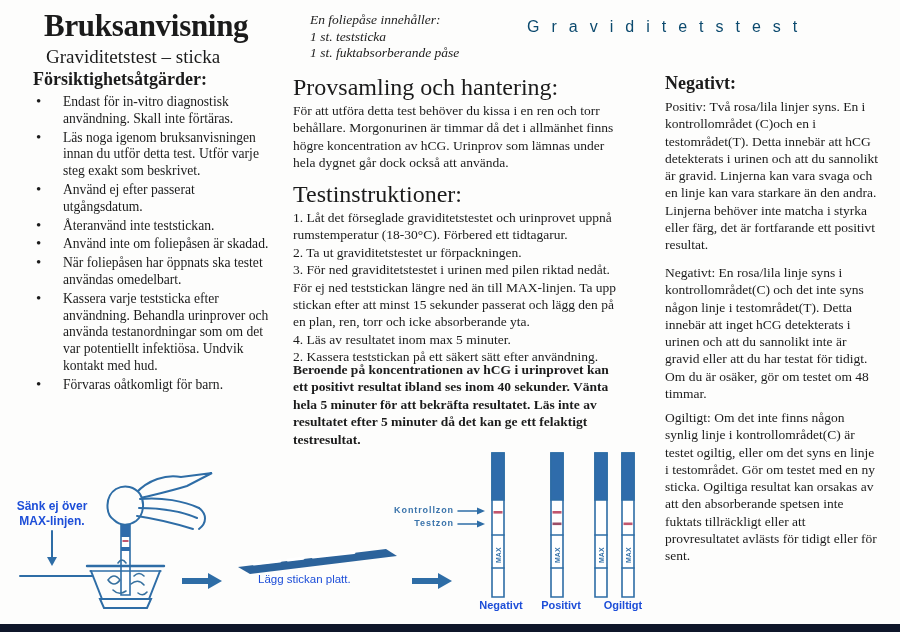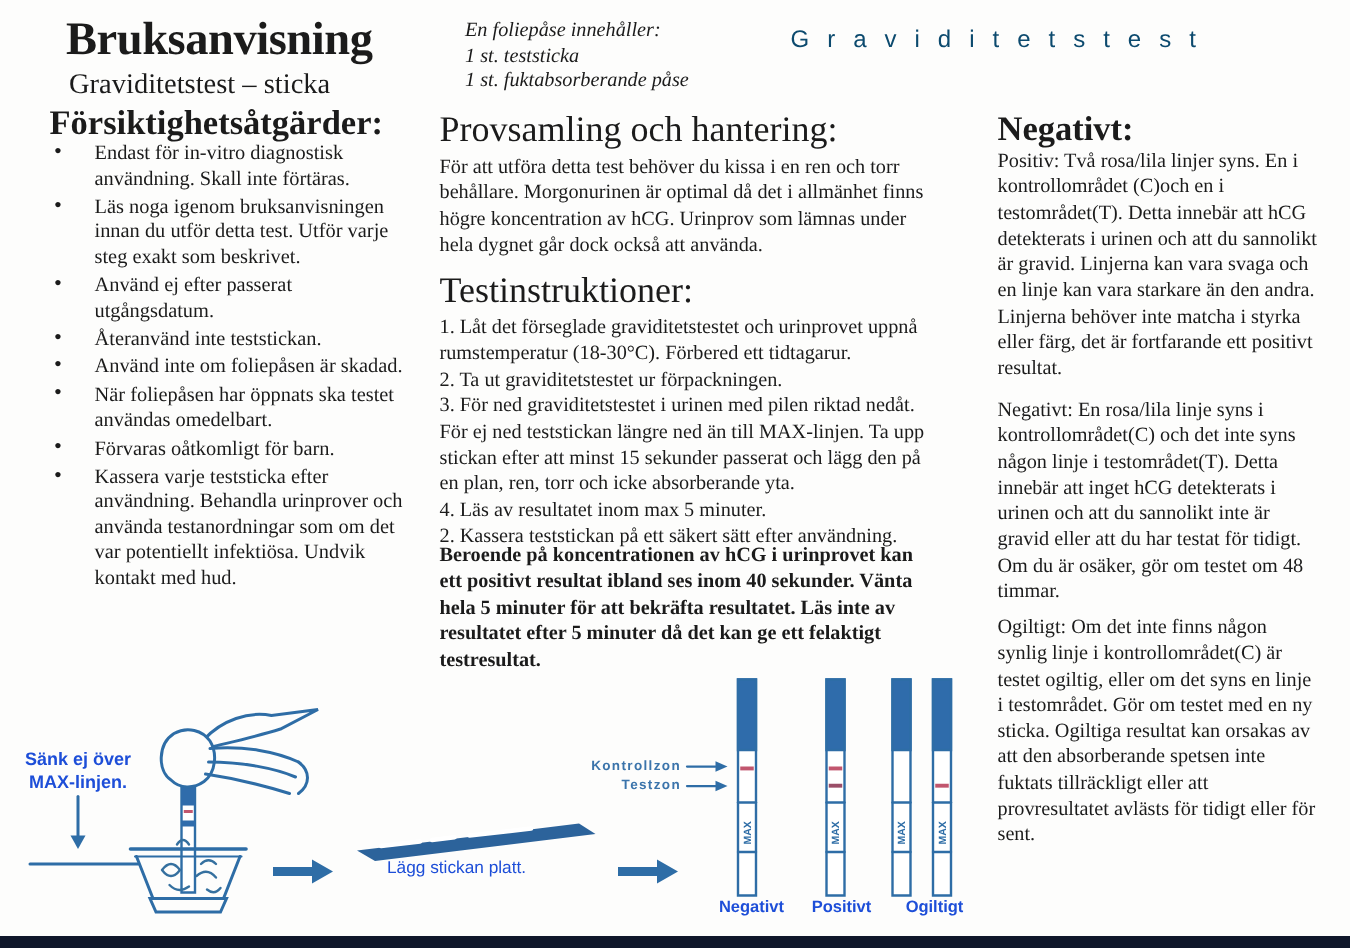--- a/index.html
+++ b/index.html
@@ -14,21 +14,21 @@
     margin: 0 auto;
     border-bottom: 8px solid #0f172a;
   }
   .abs { position: absolute; }
   .doc-title { left:44px; top:8px; font-size:31px; font-weight:bold; letter-spacing:-0.3px; }
   .doc-subtitle { left:46px; top:46px; font-size:19px; }
   .pkg-note { left:310px; top:12px; font-size:13.5px; font-style:italic; line-height:16.5px; }
   .brand { left:527px; top:18px; font-family:"Liberation Sans",sans-serif; font-size:16px;
            letter-spacing:12px; color:#0c4a6e; font-weight:500; white-space:nowrap; }
 
-  .h-bold-serif { font-weight:bold; font-size:23px; }
+  .h-bold-serif { font-weight:bold; font-size:18px; }
   .prec-head { left:33px; top:69px; }
   .prec-list { left:33px; top:94px; width:238px; list-style:none; font-size:13.6px; line-height:16.8px; }
   .prec-list li { position:relative; padding-left:30px; margin-bottom:2px; }
   .prec-list li::before { content:"•"; position:absolute; left:3px; top:-1px; font-size:15px; }
 
   .mid-head { font-size:24px; }
   .samp-head { left:293px; top:74px; }
   .samp-body { left:293px; top:102px; width:324px; font-size:13.5px; line-height:17.4px; }
   .instr-head { left:293px; top:181px; }
   .instr-steps { left:293px; top:209px; width:324px; font-size:13.5px; line-height:17.4px; }
@@ -71,26 +71,26 @@
   <div class="abs brand">Graviditetstest</div>
 
   <div class="abs h-bold-serif prec-head">Försiktighetsåtgärder:</div>
   <ul class="abs prec-list">
     <li>Endast för in-vitro diagnostisk användning. Skall inte förtäras.</li>
     <li>Läs noga igenom bruksanvisningen innan du utför detta test. Utför varje steg exakt som beskrivet.</li>
     <li>Använd ej efter passerat utgångsdatum.</li>
     <li>Återanvänd inte teststickan.</li>
     <li>Använd inte om foliepåsen är skadad.</li>
     <li>När foliepåsen har öppnats ska testet användas omedelbart.</li>
+    <li>Kassera varje teststicka efter användning. Behandla urinprover och använda testanordningar som om det var potentiellt infektiösa. Undvik kontakt med hud.</li>
     <li>Förvaras oåtkomligt för barn.</li>
-    <li>Kassera varje teststicka efter användning. Behandla urinprover och använda testanordningar som om det var potentiellt infektiösa. Undvik kontakt med hud.</li>
   </ul>
 
   <div class="abs mid-head samp-head">Provsamling och hantering:</div>
-  <div class="abs samp-body">För att utföra detta test behöver du kissa i en ren och torr behållare.  Morgonurinen är optimal då det i allmänhet finns högre koncentration av hCG. Urinprov som lämnas under hela dygnet går dock också att använda.</div>
+  <div class="abs samp-body">För att utföra detta test behöver du kissa i en ren och torr behållare.  Morgonurinen är timmar då det i allmänhet finns högre koncentration av hCG. Urinprov som lämnas under hela dygnet går dock också att använda.</div>
 
   <div class="abs mid-head instr-head">Testinstruktioner:</div>
   <div class="abs instr-steps">
     <div>1. Låt det förseglade graviditetstestet och urinprovet uppnå rumstemperatur (18-30°C). Förbered ett tidtagarur.</div>
     <div>2. Ta ut graviditetstestet ur förpackningen.</div>
     <div>3. För ned graviditetstestet i urinen med pilen riktad nedåt. För ej ned teststickan längre ned än till MAX-linjen. Ta upp stickan efter att minst 15 sekunder passerat och lägg den på en plan, ren, torr och icke absorberande yta.</div>
     <div>4. Läs av resultatet inom max 5 minuter.</div>
     <div>2. Kassera teststickan på ett säkert sätt efter användning.</div>
   </div>
   <div class="abs warning">Beroende på koncentrationen av hCG i urinprovet kan ett positivt resultat ibland ses inom 40 sekunder. Vänta hela 5 minuter för att bekräfta resultatet. Läs inte av resultatet efter 5 minuter då det kan ge ett felaktigt testresultat.</div>

